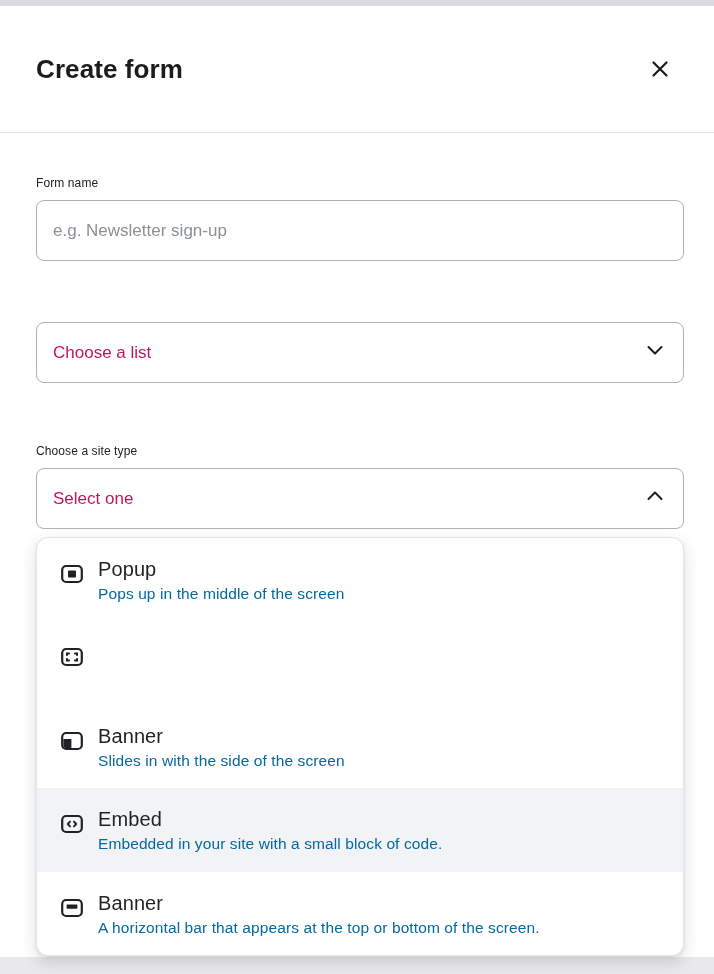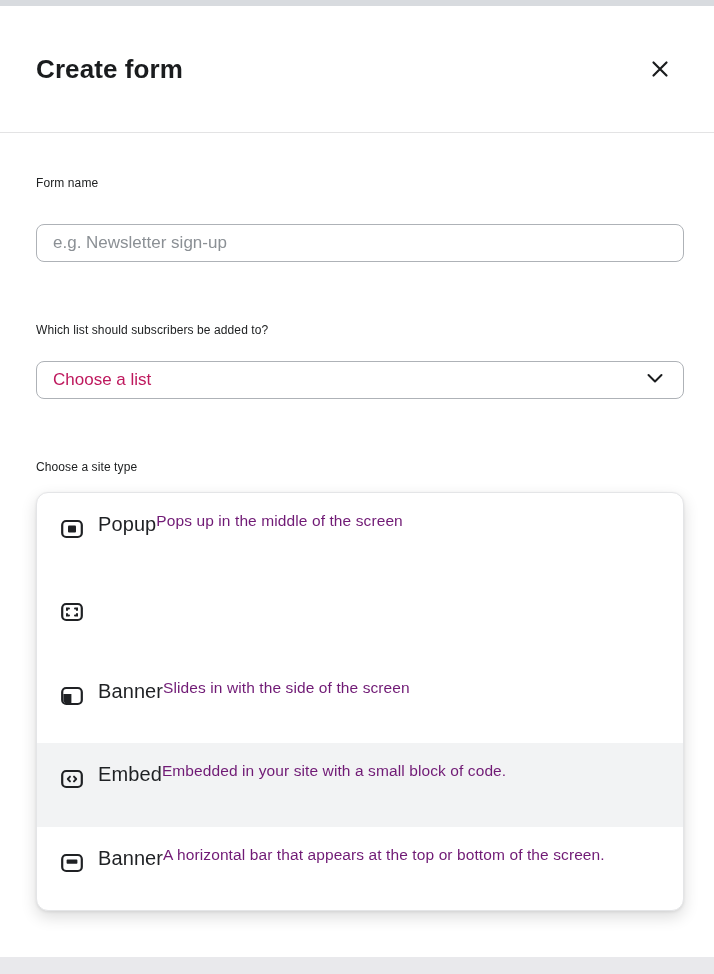--- a/index.html
+++ b/index.html
@@ -43,29 +43,28 @@
   }
   .close-btn svg { display: block; }
 
   
   .modal-body { padding: 43px 30px 0 36px; }
   .field-label {
     font-size: 12px; color: #202223; margin-bottom: 10px;
     letter-spacing: 0.1px;
   }
   .text-input, .select-box {
-    width: 648px; height: 38px;
+    width: 648px; height: 61px;
     border: 1px solid #aeb2b7; border-radius: 8px;
     background: #ffffff;
     font-family: "Liberation Sans", "DejaVu Sans", sans-serif;
     font-size: 17px;
     padding: 0 16px;
     color: #202223;
     outline: none;
-    margin-top: 24px;
   }
   .text-input::placeholder { color: #8b9095; opacity: 1; }
   .select-box {
     display: flex; align-items: center; justify-content: space-between;
     cursor: pointer;
   }
   .select-value { color: #be185d; }
   .select-box svg { flex: 0 0 auto; }
   .field-group-1 { margin-bottom: 0; }
   .spacer-a { height: 61px; }
@@ -88,27 +87,27 @@
     padding: 17px 20px 0 24px;
     cursor: pointer;
   }
   .option-row.highlighted { background: #f2f3f4; }
   .option-icon {
     flex: 0 0 auto;
     margin: 9px 15px 0 0;
     width: 22px; height: 20px;
     display: flex; align-items: center; justify-content: center;
   }
-  .option-texts { display: flex; flex-direction: row; }
+  .option-texts { display: flex; flex-direction: column; }
   .option-title {
     font-size: 20px; color: #1f2124; line-height: 28px;
     letter-spacing: 0.1px;
   }
   .option-desc {
-    font-size: 15.5px; color: #701a75; line-height: 22px;
+    font-size: 15.5px; color: #0369a1; line-height: 22px;
     letter-spacing: 0.1px;
   }
 </style>
 </head>
 <body>
 
 <div class="viewport">
   <div class="page-top-strip"></div>
   <div class="page-bottom-strip"></div>
 
@@ -128,35 +127,42 @@
     <div class="modal-body">
 
       <div class="field-group-1">
         <div class="field-label">Form name</div>
         <input class="text-input" type="text" placeholder="e.g. Newsletter sign-up" style="">
       </div>
 
       <div class="spacer-a"></div>
 
       <div>
-        <div class="field-label">Which list should subscribers be added to?</div>
         <div class="select-box">
           <span class="select-value">Choose a list</span>
           <span>
             <svg width="24" height="24" viewBox="0 0 24 24" fill="none">
               <path d="M5.5 9 L12 15.5 L18.5 9" stroke="#1a1c1e" stroke-width="2" stroke-linecap="round" stroke-linejoin="round"></path>
             </svg>
           </span>
         </div>
       </div>
 
       <div class="spacer-b"></div>
 
       <div>
         <div class="field-label">Choose a site type</div>
+        <div class="select-box">
+          <span class="select-value">Select one</span>
+          <span>
+            <svg width="24" height="24" viewBox="0 0 24 24" fill="none">
+              <path d="M5.5 15 L12 8.5 L18.5 15" stroke="#1a1c1e" stroke-width="2" stroke-linecap="round" stroke-linejoin="round"></path>
+            </svg>
+          </span>
+        </div>
       </div>
 
       <div class="spacer-c"></div>
 
       <div class="dropdown-panel">
 
         <div class="option-row">
           <span class="option-icon">
             <svg width="22" height="20" viewBox="0 0 22 20" fill="none">
               <rect x="1.2" y="2" width="19.6" height="16" rx="4" stroke="#1f2124" stroke-width="2.2"></rect>

